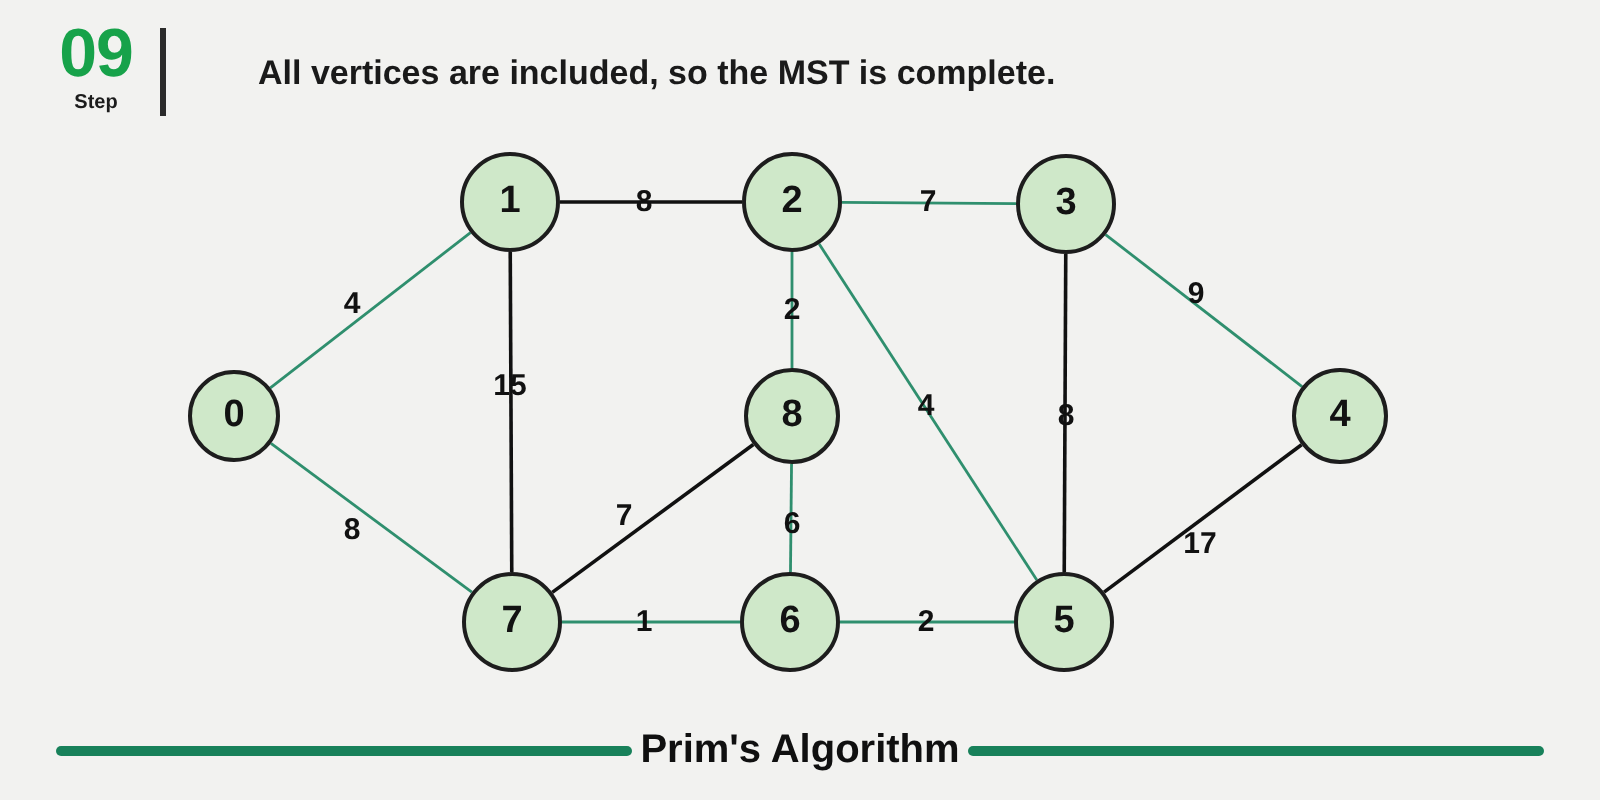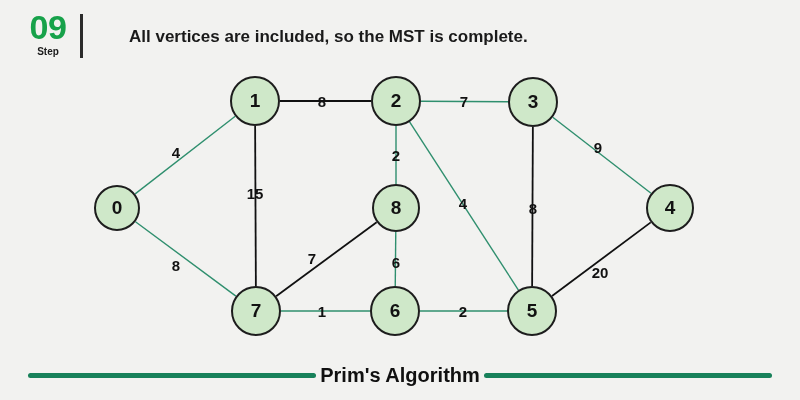--- a/index.html
+++ b/index.html
@@ -100,21 +100,21 @@
     <div id="weight-layer">
         <div class="wlabel" style="left: 176px; top: 90px;">4</div>
         <div class="wlabel" style="left: 176px; top: 203px;">8</div>
         <div class="wlabel" style="left: 322px; top: 39px;">8</div>
         <div class="wlabel" style="left: 255px; top: 131px;">15</div>
         <div class="wlabel" style="left: 464px; top: 39px;">7</div>
         <div class="wlabel" style="left: 396px; top: 93px;">2</div>
         <div class="wlabel" style="left: 463px; top: 141px;">4</div>
         <div class="wlabel" style="left: 598px; top: 85px;">9</div>
         <div class="wlabel" style="left: 533px; top: 146px;">8</div>
-        <div class="wlabel" style="left: 600px; top: 210px;">20</div>
+        <div class="wlabel" style="left: 600px; top: 210px;">17</div>
         <div class="wlabel" style="left: 396px; top: 200px;">6</div>
         <div class="wlabel" style="left: 312px; top: 196px;">7</div>
         <div class="wlabel" style="left: 322px; top: 249px;">1</div>
         <div class="wlabel" style="left: 463px; top: 249px;">2</div>
       </div>
   </div>
 
   <div class="footer">
     <div class="f-line left"></div>
     <div class="f-line right"></div>

